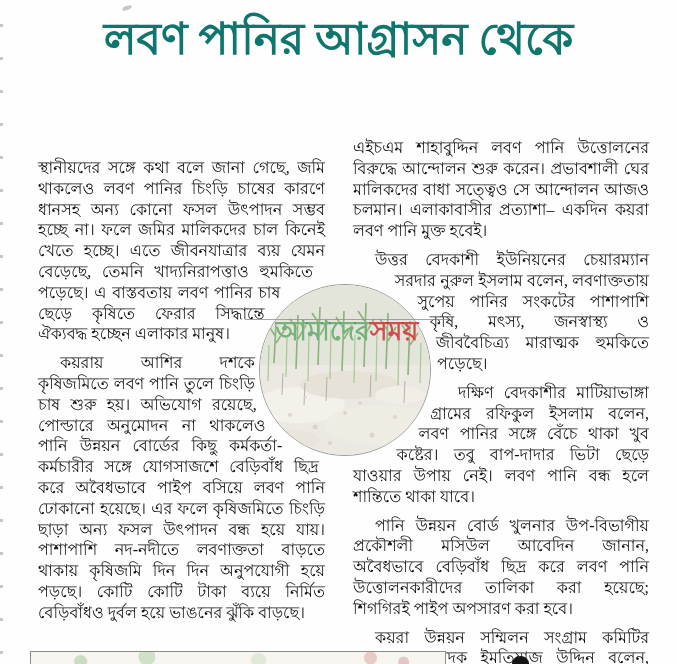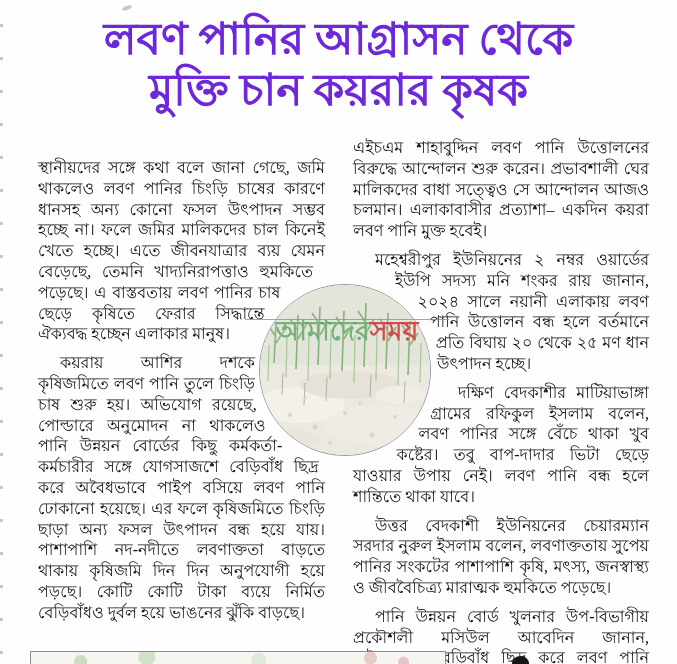--- a/index.html
+++ b/index.html
@@ -21,21 +21,21 @@
       transparent 0px, transparent 24px,
       #b9b9b9 24px, #b9b9b9 27px,
       transparent 27px, transparent 33px);
     opacity: .8;
   }
 
   .headline {
     position: absolute; left: 20px; top: 14px; width: 637px;
     margin: 0; text-align: center;
     font-size: 44px; line-height: 51px; font-weight: bold;
-    color: #6d28d9; letter-spacing: 0px;
+    color: #0f766e; letter-spacing: 0px;
   }
   .hl-line { display: block; }
 
   .byline {
     position: absolute; left: 30px; top: 126px;
     font-size: 17px; font-weight: bold; color: #0d0d0d;
     white-space: nowrap;
   }
   .byline-dot { font-size: 11px; color: #2e2e2e; vertical-align: 2px; padding-left: 5px; }
 
@@ -101,37 +101,35 @@
 </head>
 <body>
 
 <div class="page">
 
   <div class="edge-marks"></div>
   <div class="top-smudge"></div>
 
   <h1 class="headline">
     <span class="hl-line">লবণ পানির আগ্রাসন থেকে</span>
-    <span class="hl-line">মুক্তি চান কয়রার কৃষক</span>
   </h1>
 
 
   <div class="col col-left">
     <div class="wrap-spacer-left"></div>
     <p>স্থানীয়দের সঙ্গে কথা বলে জানা গেছে, জমি থাকলেও লবণ পানির চিংড়ি চাষের কারণে ধানসহ অন্য কোনো ফসল উৎপাদন সম্ভব হচ্ছে না। ফলে জমির মালিকদের চাল কিনেই খেতে হচ্ছে। এতে জীবনযাত্রার ব্যয় যেমন বেড়েছে, তেমনি খাদ্যনিরাপত্তাও হুমকিতে পড়েছে। এ বাস্তবতায় লবণ পানির চাষ ছেড়ে কৃষিতে ফেরার সিদ্ধান্তে ঐক্যবদ্ধ হচ্ছেন এলাকার মানুষ।</p>
     <p>কয়রায় আশির দশকে কৃষিজমিতে লবণ পানি তুলে চিংড়ি চাষ শুরু হয়। অভিযোগ রয়েছে, পোল্ডারে অনুমোদন না থাকলেও পানি উন্নয়ন বোর্ডের কিছু কর্মকর্তা-কর্মচারীর সঙ্গে যোগসাজশে বেড়িবাঁধ ছিদ্র করে অবৈধভাবে পাইপ বসিয়ে লবণ পানি ঢোকানো হয়েছে। এর ফলে কৃষিজমিতে চিংড়ি ছাড়া অন্য ফসল উৎপাদন বন্ধ হয়ে যায়। পাশাপাশি নদ-নদীতে লবণাক্ততা বাড়তে থাকায় কৃষিজমি দিন দিন অনুপযোগী হয়ে পড়ছে। কোটি কোটি টাকা ব্যয়ে নির্মিত বেড়িবাঁধও দুর্বল হয়ে ভাঙনের ঝুঁকি বাড়ছে।</p>
 
   </div>
 
   <div class="col col-right">
     <div class="wrap-spacer-right"></div>
     <p>এইচএম শাহাবুদ্দিন লবণ পানি উত্তোলনের বিরুদ্ধে আন্দোলন শুরু করেন। প্রভাবশালী ঘের মালিকদের বাধা সত্ত্বেও সে আন্দোলন আজও চলমান। এলাকাবাসীর প্রত্যাশা– একদিন কয়রা লবণ পানি মুক্ত হবেই।</p>
-    <p>মহেশ্বরীপুর ইউনিয়নের ২ নম্বর ওয়ার্ডের ইউপি সদস্য মনি শংকর রায় জানান, ২০২৪ সালে নয়ানী এলাকায় লবণ পানি উত্তোলন বন্ধ হলে বর্তমানে প্রতি বিঘায় ২০ থেকে ২৫ মণ ধান উৎপাদন হচ্ছে।</p>
+    <p>উত্তর বেদকাশী ইউনিয়নের চেয়ারম্যান সরদার নুরুল ইসলাম বলেন, লবণাক্ততায় সুপেয় পানির সংকটের পাশাপাশি কৃষি, মৎস্য, জনস্বাস্থ্য ও জীববৈচিত্র্য মারাত্মক হুমকিতে পড়েছে।</p>
     <p>দক্ষিণ বেদকাশীর মাটিয়াভাঙ্গা গ্রামের রফিকুল ইসলাম বলেন, লবণ পানির সঙ্গে বেঁচে থাকা খুব কষ্টের। তবু বাপ-দাদার ভিটা ছেড়ে যাওয়ার উপায় নেই। লবণ পানি বন্ধ হলে শান্তিতে থাকা যাবে।</p>
-    <p>উত্তর বেদকাশী ইউনিয়নের চেয়ারম্যান সরদার নুরুল ইসলাম বলেন, লবণাক্ততায় সুপেয় পানির সংকটের পাশাপাশি কৃষি, মৎস্য, জনস্বাস্থ্য ও জীববৈচিত্র্য মারাত্মক হুমকিতে পড়েছে।</p>
     <p>পানি উন্নয়ন বোর্ড খুলনার উপ-বিভাগীয় প্রকৌশলী মসিউল আবেদিন জানান, অবৈধভাবে বেড়িবাঁধ ছিদ্র করে লবণ পানি উত্তোলনকারীদের তালিকা করা হয়েছে; শিগগিরই পাইপ অপসারণ করা হবে।</p>
     <p>কয়রা উন্নয়ন সম্মিলন সংগ্রাম কমিটির সাধারণ সম্পাদক ইমতিয়াজ উদ্দিন বলেন, হারিয়ে যাওয়া ঐতিহ্য– গোলা ভরা ধান, গোয়াল ভরা গরু আর পুকুর ভরা মাছ ফিরিয়ে আনতেই এই ঐক্য। চিংড়ি বা মৎস্য চাষ প্রয়োজন, তবে তা কৃষি ও পরিবেশের ক্ষতি করে নয়। লবণ পানির জায়গা নদী-সাগরে; জনবসতি ও ফসলি জমিতে নয়।</p>
   </div>
 
   <div class="photo-circle">
     <svg width="170" height="170" viewBox="0 0 170 170" xmlns="http://www.w3.org/2000/svg">
 
       <rect x="0" y="0" width="170" height="170" fill="#ece9e2"></rect>
       <rect x="0" y="0" width="170" height="80" fill="#e3e4da"></rect>
       <ellipse cx="40" cy="120" rx="45" ry="18" fill="#f3f1ea"></ellipse>

